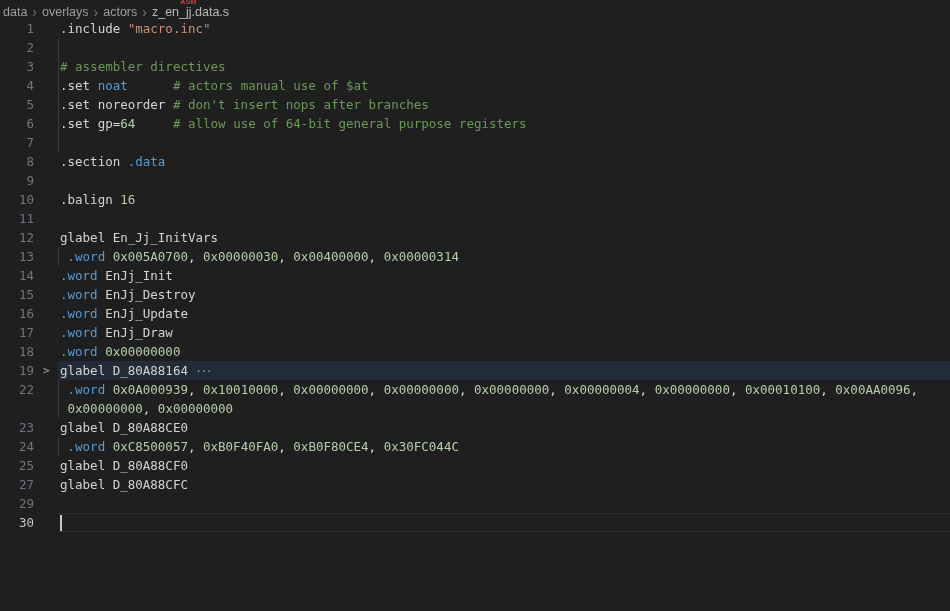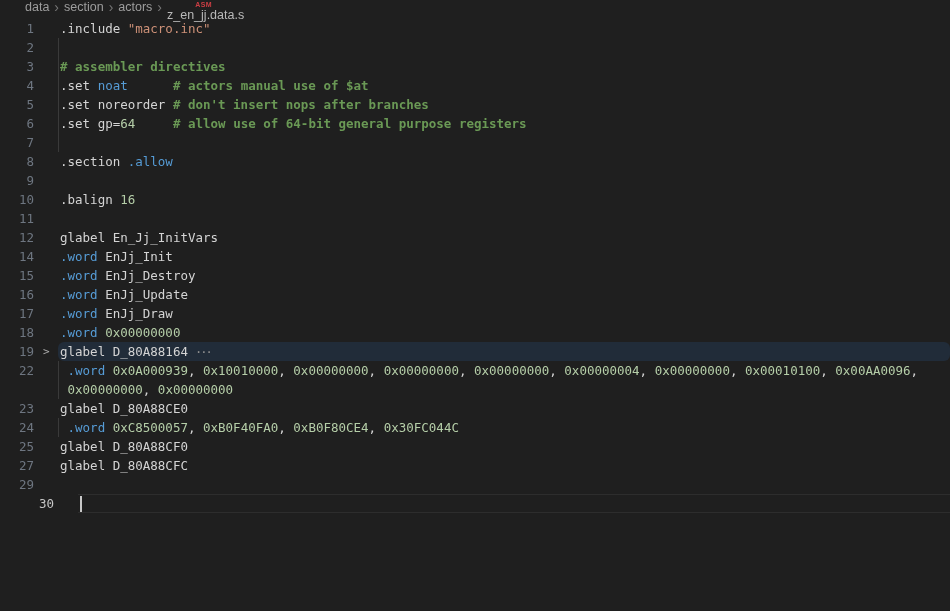--- a/index.html
+++ b/index.html
@@ -3,72 +3,72 @@
 <meta charset="utf-8">
 <style>
   * { margin:0; padding:0; box-sizing:border-box; }
   html,body { width:950px; height:611px; overflow:hidden; }
   body {
     background: var(--bg, #1f1f1f);
     font-family: "DejaVu Sans Mono", monospace;
   }
   
   .breadcrumbs {
-    height:19px; display:flex; align-items:flex-start;
-    padding-left:9px; font-family:"Liberation Sans", sans-serif;
-    font-size:12.5px; color:#9d9d9d; white-space:nowrap;margin-left:16px;
+    height:19px; display:flex; align-items:flex-end;
+    padding-left:3px; font-family:"Liberation Sans", sans-serif;
+    font-size:12.5px; color:#9d9d9d; white-space:nowrap;
   }
   .crumb { cursor:pointer; }
   .crumb-sep { color:#767676; font-size:14px; padding:0 5px; line-height:1; }
   .file-crumb { display:flex; align-items:center; color:#b9b9b9;flex-direction:column; }
   .asm-icon {
     color:#cc3e44; font-weight:bold; font-size:7px;
     font-family:"Liberation Sans", sans-serif;
     margin-right:4px; letter-spacing:0.3px; padding-top:1px;
   }
   
   .editor { position:relative; }
   .row { display:flex; height:19px; line-height:19px; font-size:12.5px; }
   .gutter-num {
     width:34px; flex:none; text-align:right;
     color:#6e7681; user-select:none;
   }
-  .gutter-num.active { color:#c6c6c6;margin-left:20px; }
+  .gutter-num.active { color:#c6c6c6; }
   .fold-box { width:24px; flex:none; text-align:left; padding-left:9px;
     color:#adadad; font-size:11px; }
   .text-area {
     flex:1; position:relative; padding-left:2px;
     white-space:pre; overflow:hidden;
   }
-  .row.hl .text-area { background:var(--hl, #212c39);border-radius:6px; }
+  .row.hl .text-area { background:var(--hl, #212c39); }
   .row.cur .text-area { border-top:1px solid #2d2d2d; border-bottom:1px solid #2d2d2d; }
   .indent-guide {
     position:absolute; left:0; top:0; bottom:0; width:1px; background:#3a3a3a;
   }
   .cursor {
     position:absolute; left:2px; top:1px; width:1.5px; height:16px;
     background:#c8c8c8;
   }
   .fold-ellipsis {
     color:#8f8f8f; margin-left:7px; letter-spacing:-2px; font-size:12px;
   }
   
   .tk-w { color:var(--c-text, #d4d4d4); }
   .tk-b { color:var(--c-kw, #569cd6); }
-  .tk-c { color:var(--c-com, #6a9955);font-weight:bold; }
+  .tk-c { color:var(--c-com, #6a9955); }
   .tk-n { color:var(--c-num, #b5cea8);text-align:right; }
   .tk-s { color:var(--c-str, #ce9178); }
 </style>
 </head>
 <body>
 
 <div class="breadcrumbs">
   <span class="crumb">data</span>
   <span class="crumb-sep">›</span>
-  <span class="crumb">section</span>
+  <span class="crumb">overlays</span>
   <span class="crumb-sep">›</span>
   <span class="crumb">actors</span>
   <span class="crumb-sep">›</span>
   <span class="file-crumb crumb">
     <span class="asm-icon">ASM</span>
     <span>z_en_jj.data.s</span>
   </span>
 </div>
 
 <div class="editor" id="editor">
@@ -103,41 +103,46 @@
       <div class="text-area"><div class="indent-guide"></div><span class="tk-w">.set gp=</span><span class="tk-n">64</span><span class="tk-w">     </span><span class="tk-c"># allow use of 64-bit general purpose registers</span></div>
     </div>
     <div class="row">
       <div class="gutter-num">7</div>
       <div class="fold-box"></div>
       <div class="text-area"><div class="indent-guide"></div></div>
     </div>
     <div class="row">
       <div class="gutter-num">8</div>
       <div class="fold-box"></div>
-      <div class="text-area"><span class="tk-w">.section </span><span class="tk-b">.allow</span></div>
+      <div class="text-area"><span class="tk-w">.section </span><span class="tk-b">.data</span></div>
     </div>
     <div class="row">
       <div class="gutter-num">9</div>
       <div class="fold-box"></div>
       <div class="text-area"></div>
     </div>
     <div class="row">
       <div class="gutter-num">10</div>
       <div class="fold-box"></div>
       <div class="text-area"><span class="tk-w">.balign </span><span class="tk-n">16</span></div>
     </div>
     <div class="row">
       <div class="gutter-num">11</div>
       <div class="fold-box"></div>
       <div class="text-area"></div>
     </div>
     <div class="row">
       <div class="gutter-num">12</div>
       <div class="fold-box"></div>
       <div class="text-area"><span class="tk-w">glabel En_Jj_InitVars</span></div>
+    </div>
+    <div class="row">
+      <div class="gutter-num">13</div>
+      <div class="fold-box"></div>
+      <div class="text-area"><div class="indent-guide"></div><span class="tk-b"> .word </span><span class="tk-n">0x005A0700</span><span class="tk-w">, </span><span class="tk-n">0x00000030</span><span class="tk-w">, </span><span class="tk-n">0x00400000</span><span class="tk-w">, </span><span class="tk-n">0x00000314</span></div>
     </div>
     <div class="row">
       <div class="gutter-num">14</div>
       <div class="fold-box"></div>
       <div class="text-area"><span class="tk-b">.word </span><span class="tk-w">EnJj_Init</span></div>
     </div>
     <div class="row">
       <div class="gutter-num">15</div>
       <div class="fold-box"></div>
       <div class="text-area"><span class="tk-b">.word </span><span class="tk-w">EnJj_Destroy</span></div>

